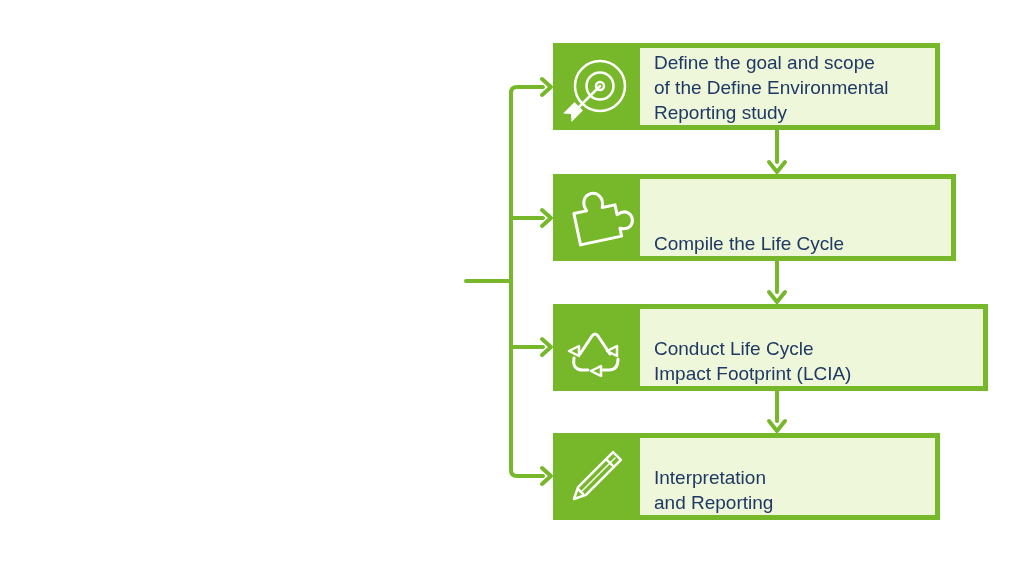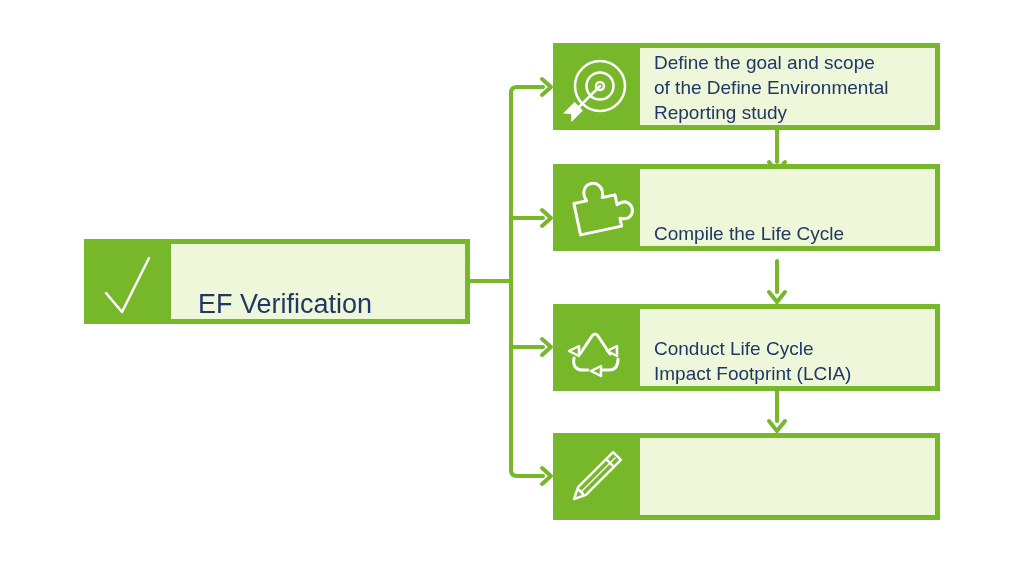--- a/index.html
+++ b/index.html
@@ -10,21 +10,21 @@
   }
   html,body{margin:0;padding:0;background:var(--background);}
   .canvas{
     position:relative;width:1024px;height:566px;background:var(--background);
     font-family:"Liberation Sans", sans-serif;overflow:hidden;
   }
   .connectors{position:absolute;left:0;top:0;width:1024px;height:566px;color:var(--green);}
   .box{position:absolute;background:var(--green);}
   .root-box{left:84px;top:239px;width:386px;height:85px;}
   .step{left:553px;width:387px;height:87px;}
-  .s0{top:43px;} .s1{top:164px;} .s2{top:304px;} .s3{top:433px;}
+  .s0{top:43px;} .s1{top:174px;padding-left:16px;} .s2{top:304px;padding-left:48px;} .s3{top:433px;}
   .iconbox{position:absolute;left:0;top:0;width:87px;height:100%;
            display:flex;align-items:center;justify-content:center;}
   .iconbox svg{display:block;}
   .panel{position:absolute;left:87px;top:5px;right:5px;bottom:5px;background:var(--panel);
          display:flex;flex-direction:column;justify-content:flex-end;}
   .step .panel{padding-left:14px;}
   .root-box .panel{padding-left:27px;}
   .step-line{color:var(--navy);font-size:19px;line-height:25px;white-space:nowrap;}
   .root-label{color:var(--navy);font-size:27px;line-height:30px;white-space:nowrap;}
 </style>
@@ -48,30 +48,20 @@
     <path d="M542 468 L551 476 L542 484"></path>
 
     <path d="M777 130 V162"></path>
     <path d="M769 162 L777 172 L785 162"></path>
     <path d="M777 261 V292"></path>
     <path d="M769 292 L777 302 L785 292"></path>
     <path d="M777 391 V421"></path>
     <path d="M769 421 L777 431 L785 421"></path>
   </svg>
 
-  <div class="box root-box">
-    <div class="iconbox">
-      <svg width="87" height="85" viewBox="0 0 87 85" fill="none" stroke="#FFFFFF" stroke-width="2.5" stroke-linecap="round" stroke-linejoin="round">
-        <polyline points="22,54 38,73 65,19"></polyline>
-      </svg>
-    </div>
-    <div class="panel">
-      <span class="root-label">EF Verification</span>
-    </div>
-  </div>
 
   <div class="box step s0">
     <div class="iconbox">
       <svg width="87" height="87" viewBox="0 0 87 87" fill="none" stroke="#FFFFFF" stroke-width="2.5" stroke-linecap="round" stroke-linejoin="round">
         <circle cx="47" cy="43" r="25"></circle>
         <circle cx="47" cy="43" r="13.5"></circle>
         <circle cx="47" cy="43" r="4"></circle>
         <line x1="47" y1="43" x2="26" y2="64"></line>
         <polygon points="21.5,59 29.9,67.5 18.5,79 17.9,71 10.1,70.5" fill="#FFFFFF" stroke="none"></polygon>
       </svg>
@@ -116,17 +106,19 @@
   <div class="box step s3">
     <div class="iconbox">
       <svg width="87" height="87" viewBox="0 0 87 87" fill="none" stroke="#FFFFFF" stroke-width="2.5" stroke-linecap="round" stroke-linejoin="round">
         <path d="M21 66 L32.9 61.9 L67.9 26.9 L60.1 19.1 L25.1 54.1 Z"></path>
         <line x1="60.9" y1="33.9" x2="53.1" y2="26.1"></line>
         <line x1="30" y1="61" x2="25" y2="56"></line>
         <line x1="29" y1="58" x2="62" y2="25" stroke-width="1.5"></line>
       </svg>
     </div>
     <div class="panel">
+      <span class="step-line">Interpretation</span>
+      <span class="step-line">and Reporting</span>
       <span class="step-line"></span>
     </div>
   </div>
 
 </div>
 
 </body></html>

